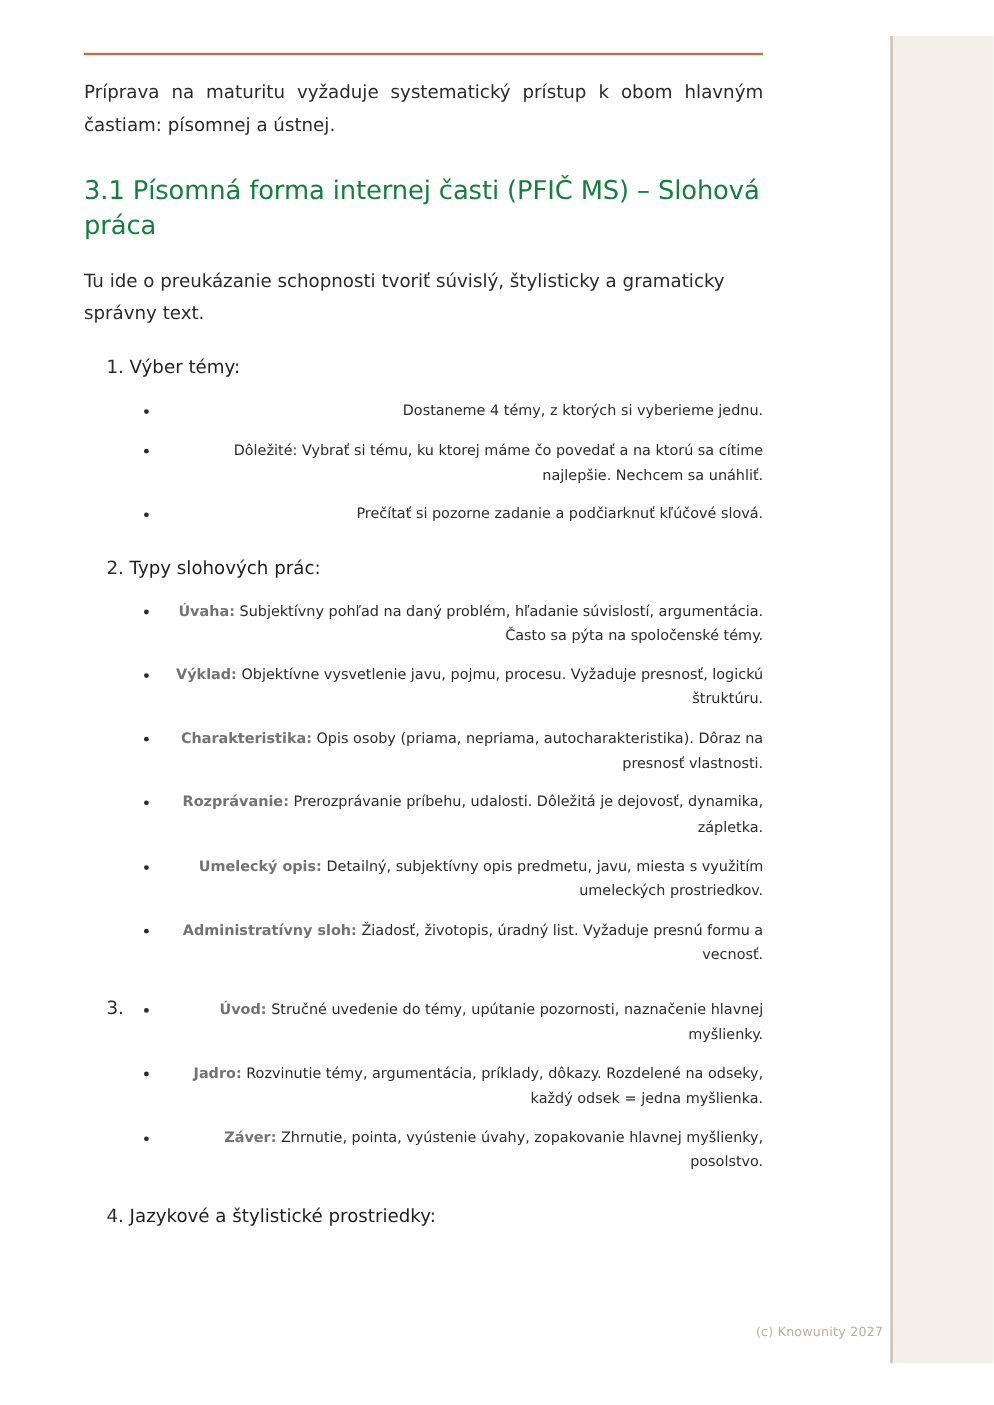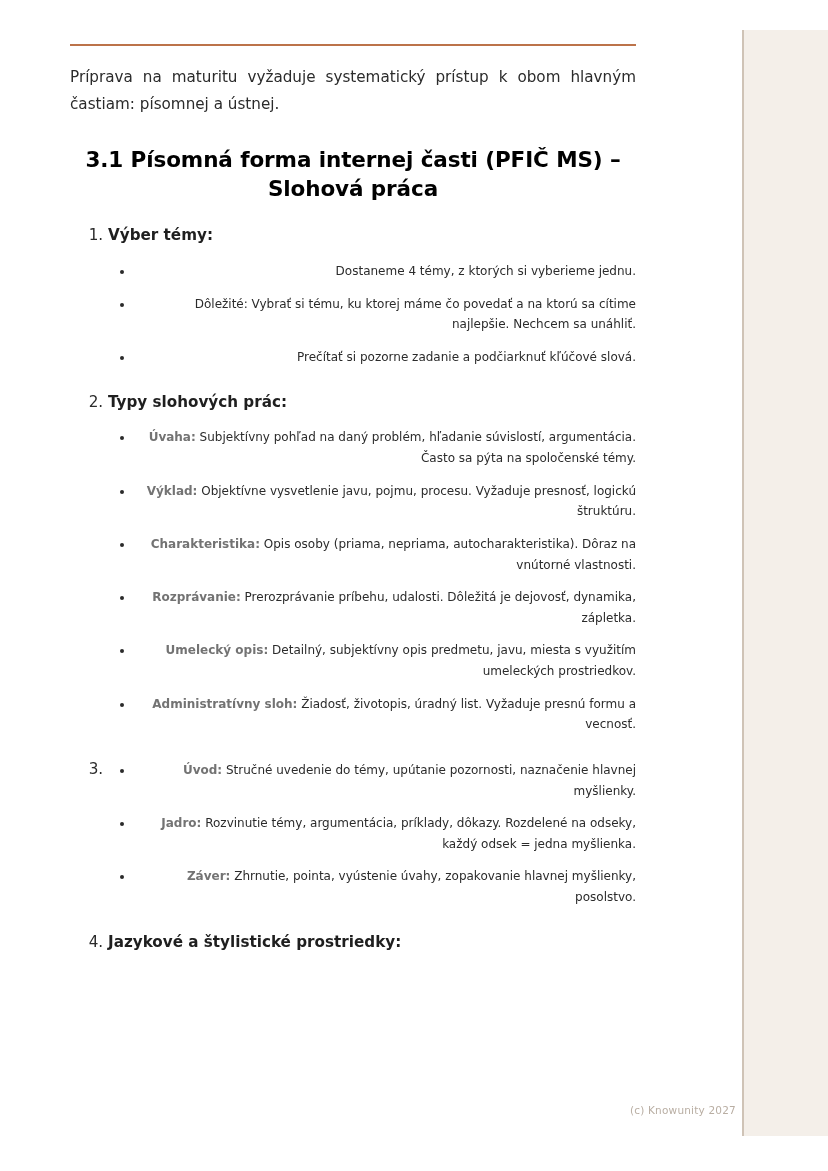--- a/index.html
+++ b/index.html
@@ -46,45 +46,44 @@
   p.intro {
     font-size: 15.2px;
     line-height: 1.75;
     margin: 18px 0 0 0;
     color: #2b2b2b;
     text-align: justify;
   }
   h2.section-title {
     font-size: 21.5px;
     line-height: 1.35;
-    font-weight: bold;
-    color: #000000;
+    font-weight: normal;
+    color: #15803d;
     margin: 28px 0 0 0;
     letter-spacing: -0.1px;
-    text-align: center;
   }
   p.lead {
     font-size: 15.2px;
     line-height: 1.75;
     margin: 18px 0 0 0;
     color: #2b2b2b;
   }
   ol.main-list {
     margin: 20px 0 0 0;
     padding-left: 38px;
     list-style: decimal;
   }
   ol.main-list > li {
     font-size: 15.2px;
     line-height: 1.7;
     margin-bottom: 6px;
     color: #2b2b2b;
   }
   ol.main-list > li > .item-head {
-    font-weight: bold;
+    font-weight: normal;
     color: #1f1f1f;
     margin-top: 44px;
   }
   ul.sub-list {
     margin: 12px 0 22px 0;
     padding-left: 26px;
     list-style: disc;
   }
   ul.sub-list > li {
     font-size: 12px;
@@ -123,38 +122,39 @@
   <div class="right-rail"></div>
 
   <div class="content">
 
     <div class="top-rule"></div>
 
     <p class="intro">Príprava na maturitu vyžaduje systematický prístup k obom hlavným častiam: písomnej a ústnej.</p>
 
     <h2 class="section-title">3.1 Písomná forma internej časti (PFIČ MS) – Slohová práca</h2>
 
+    <p class="lead">Tu ide o preukázanie schopnosti tvoriť súvislý, štylisticky a gramaticky správny text.</p>
 
     <ol class="main-list">
 
       <li>
         <span class="item-head">Výber témy:</span>
         <ul class="sub-list">
           <li><span>Dostaneme 4 témy, z ktorých si vyberieme jednu.</span></li>
           <li><span class="i">Dôležité</span><span>: Vybrať si tému, ku ktorej máme čo povedať a na ktorú sa cítime najlepšie. Nechcem sa unáhliť.</span></li>
           <li><span>Prečítať si pozorne zadanie a podčiarknuť kľúčové slová.</span></li>
         </ul>
       </li>
 
       <li>
         <span class="item-head">Typy slohových prác:</span>
         <ul class="sub-list">
           <li><span class="b">Úvaha:</span><span> Subjektívny pohľad na daný problém, hľadanie súvislostí, argumentácia. Často sa pýta na spoločenské témy.</span></li>
           <li><span class="b">Výklad:</span><span> Objektívne vysvetlenie javu, pojmu, procesu. Vyžaduje presnosť, logickú štruktúru.</span></li>
-          <li><span class="b">Charakteristika:</span><span> Opis osoby (priama, nepriama, autocharakteristika). Dôraz na vnútorné vlastnosti.</span></li>
+          <li><span class="b">Charakteristika:</span><span> Opis osoby (priama, nepriama, autocharakteristika). Dôraz na presnosť vlastnosti.</span></li>
           <li><span class="b">Rozprávanie:</span><span> Prerozprávanie príbehu, udalosti. Dôležitá je dejovosť, dynamika, zápletka.</span></li>
           <li><span class="b">Umelecký opis:</span><span> Detailný, subjektívny opis predmetu, javu, miesta s využitím umeleckých prostriedkov.</span></li>
           <li><span class="b">Administratívny sloh:</span><span> Žiadosť, životopis, úradný list. Vyžaduje presnú formu a vecnosť.</span></li>
         </ul>
       </li>
 
       <li>
         <ul class="sub-list">
           <li><span class="b">Úvod:</span><span> Stručné uvedenie do témy, upútanie pozornosti, naznačenie hlavnej myšlienky.</span></li>
           <li><span class="b">Jadro:</span><span> Rozvinutie témy, argumentácia, príklady, dôkazy. Rozdelené na odseky, každý odsek = jedna myšlienka.</span></li>

